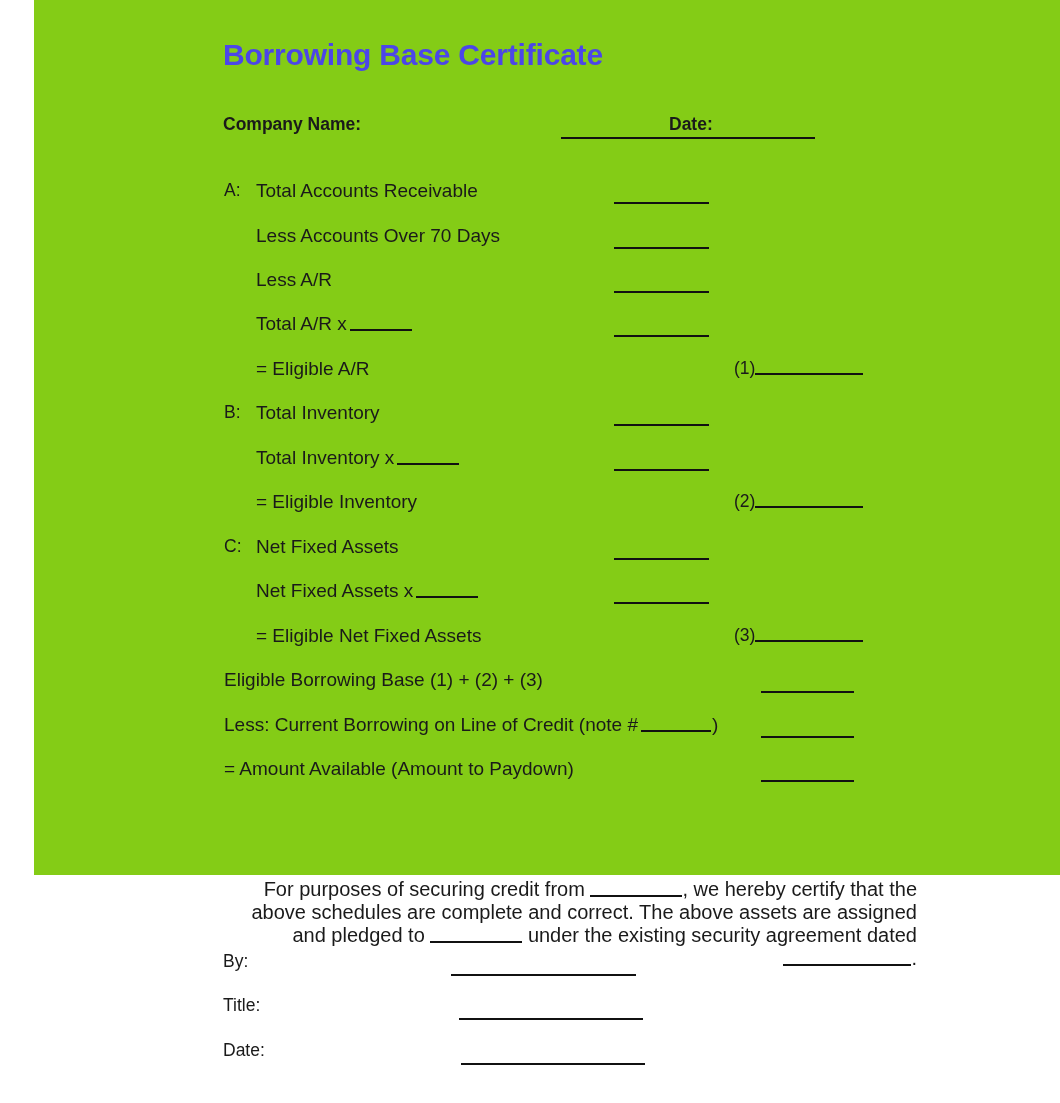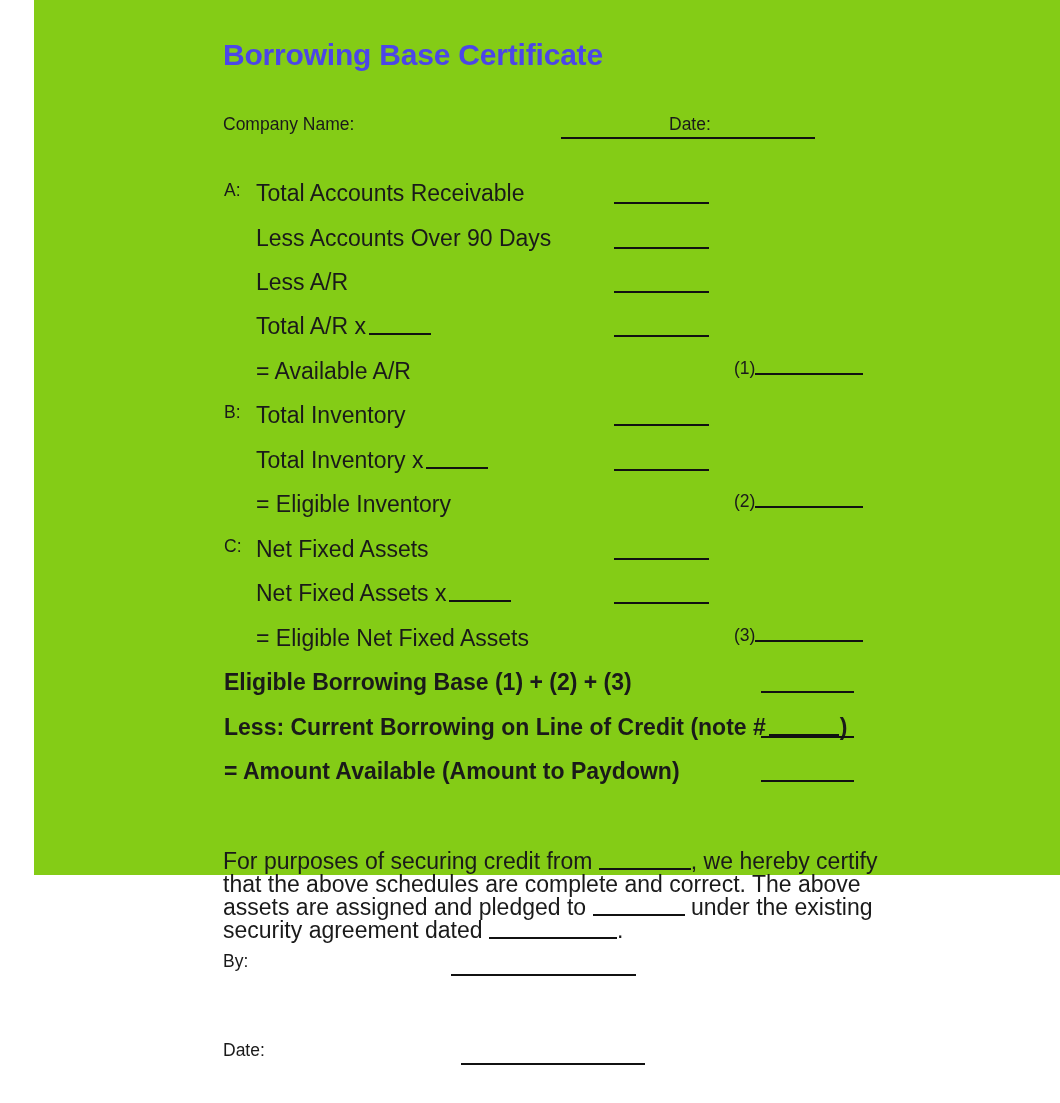--- a/index.html
+++ b/index.html
@@ -44,20 +44,21 @@
     left: 189px;
     top: 114px;
     width: 700px;
     height: 26px;
   }
   .hdr-label {
     position: absolute;
     top: 0;
     font-size: 17.5px;
     white-space: nowrap;
+    font-weight: bold;
   }
   .company-label { left: 0; }
   .date-label    { left: 446px; }
 
   .blank {
     position: absolute;
     border-bottom: 2px solid #111111;
     height: 0;
   }
   .company-blank { left: 338px; top: 23px; width: 212px; }
@@ -80,26 +81,25 @@
     position: absolute;
     left: 190px;
     top: 0;
     font-size: 17.5px;
     white-space: nowrap;
   }
   .row .item-label {
     position: absolute;
     left: 222px;
     top: 0;
-    font-size: 23px;
+    font-size: 19px;
     white-space: nowrap;
   }
   .row .item-label.flush {
     left: 190px;
-    font-weight: bold;
   }
   
   .inline-blank {
     display: inline-block;
     width: 62px;
     border-bottom: 2px solid #111111;
     margin: 0 1px -1px 3px;
     height: 13px;
   }
   .inline-blank.wide {
@@ -137,25 +137,25 @@
     top: 22px;
     width: 93px;
     border-bottom: 2px solid #111111;
     height: 0;
   }
 
   
   .certify {
     position: absolute;
     left: 189px;
-    top: 850px;
+    top: 878px;
     width: 694px;
-    font-size: 23px;
+    font-size: 20px;
     line-height: 23px;
-    text-align: left;
+    text-align: right;
   }
   .p-blank {
     display: inline-block;
     border-bottom: 2px solid #111111;
     height: 13px;
     margin-bottom: -1px;
   }
   .p-blank.b1 { width: 92px; }
   .p-blank.b2 { width: 92px; }
   .p-blank.b3 { width: 128px; }
@@ -199,36 +199,36 @@
 
   <div class="rows">
 
     <div class="row" style="top:180px">
       <span class="sec-letter">A:</span>
       <span class="item-label">Total Accounts Receivable</span>
       <span class="amt-blank"></span>
     </div>
 
     <div class="row" style="top:225px">
-      <span class="item-label">Less Accounts Over 90 Days</span>
+      <span class="item-label">Less Accounts Over 70 Days</span>
       <span class="amt-blank"></span>
     </div>
 
     <div class="row" style="top:269px">
       <span class="item-label">Less A/R</span>
       <span class="amt-blank"></span>
     </div>
 
     <div class="row" style="top:313px">
       <span class="item-label"><span>Total A/R x</span><span class="inline-blank"></span></span>
       <span class="amt-blank"></span>
     </div>
 
     <div class="row" style="top:358px">
-      <span class="item-label">= Available A/R</span>
+      <span class="item-label">= Eligible A/R</span>
       <span class="num-wrap"><span>(1)</span><span class="num-blank"></span></span>
     </div>
 
     <div class="row" style="top:402px">
       <span class="sec-letter">B:</span>
       <span class="item-label">Total Inventory</span>
       <span class="amt-blank"></span>
     </div>
 
     <div class="row" style="top:447px">
@@ -275,19 +275,23 @@
   </div>
 
   <div class="certify"><span>For purposes of securing credit from</span> <span class="p-blank b1"></span><span>, we hereby certify that the above schedules are complete and correct. The above assets are assigned and pledged to</span>
     <span class="p-blank b2"></span> <span>under the existing security agreement dated</span> <span class="p-blank b3"></span><span>.</span></div>
 
   <div class="sig" style="top:951px">
     <span class="sig-label">By:</span>
     <span class="sig-blank" style="left:228px; width:185px;"></span>
   </div>
 
+  <div class="sig" style="top:995px">
+    <span class="sig-label">Title:</span>
+    <span class="sig-blank" style="left:236px; width:184px;"></span>
+  </div>
 
   <div class="sig" style="top:1040px">
     <span class="sig-label">Date:</span>
     <span class="sig-blank" style="left:238px; width:184px;"></span>
   </div>
 
 </div>
 
 </body></html>

